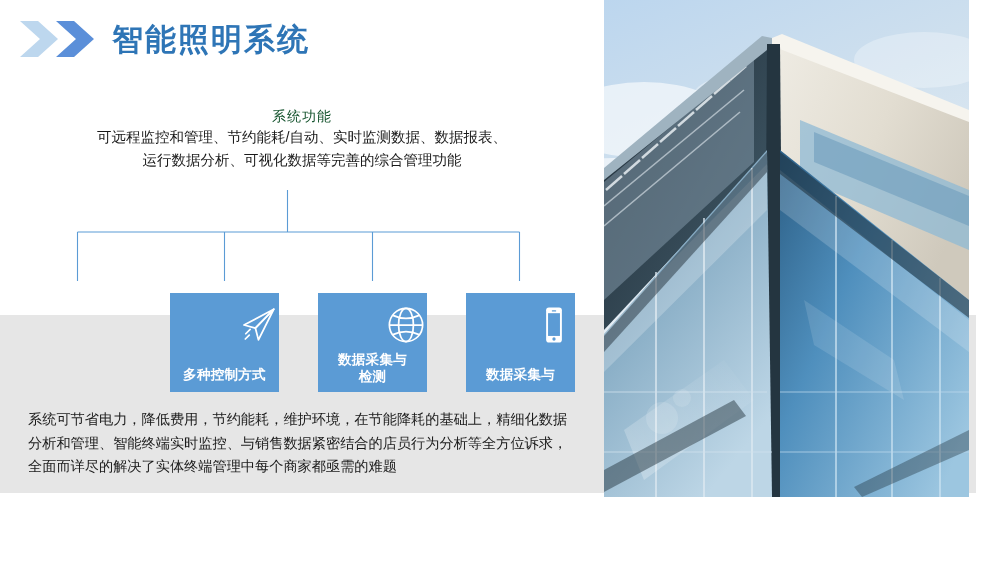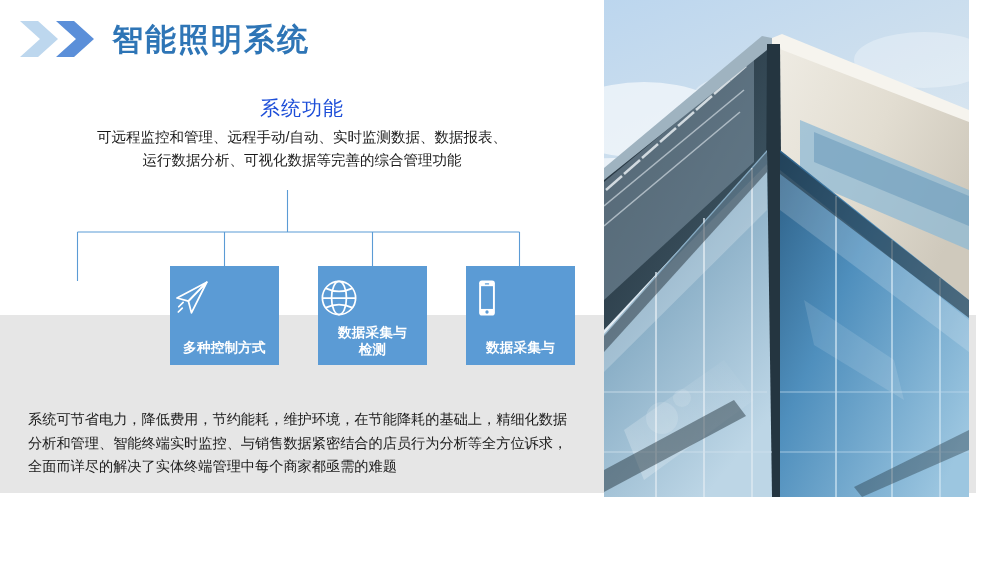--- a/index.html
+++ b/index.html
@@ -66,25 +66,25 @@
     top: 315px;
     width: 21px;
     height: 178px;
     background: #e6e6e6;
   }
 
   
   #func-heading {
     position: absolute;
     left: 0;
-    top: 95px;
+    top: 108px;
     width: 604px;
     text-align: center;
-    font-size: 20px;
-    color: #1d4ed8;
+    font-size: 14px;
+    color: #14532d;
     letter-spacing: 1px;
   }
   #func-desc {
     position: absolute;
     left: 92px;
     top: 126px;
     width: 420px;
     text-align: center;
     font-size: 14.5px;
     line-height: 23px;
@@ -97,27 +97,27 @@
     left: 0;
     top: 190px;
     width: 604px;
     height: 95px;
     pointer-events: none;
   }
 
   
   .card {
     position: absolute;
-    top: 266px;
+    top: 293px;
     width: 109px;
     height: 99px;
     background: #5b9bd5;
     display: flex;
     flex-direction: column;
-    align-items: flex-start;
+    align-items: flex-end;
     justify-content: flex-start;
   }
   .card-icon {
     margin-top: 11px;
     height: 42px;
     display: flex;
     align-items: center;
     justify-content: center;
   }
   .card-label {
@@ -174,21 +174,21 @@
       </svg>
       <svg class="chev" width="44" height="40" viewBox="0 0 44 40" style="margin-left:-8px;">
         <polygon points="2,2 22,20 2,38 20,38 40,20 20,2" fill="#5b8fd9"></polygon>
       </svg>
     </span>
     <span id="title-text">智能照明系统</span>
   </div>
 
   <div id="func-heading">系统功能</div>
 
-  <div id="func-desc">可远程监控和管理、远程手动/自动、实时监测数据、数据报表、运行数据分析、可视化数据等完善的综合管理功能</div>
+  <div id="func-desc">可远程监控和管理、节约能耗/自动、实时监测数据、数据报表、运行数据分析、可视化数据等完善的综合管理功能</div>
 
   <svg id="connector" viewBox="0 0 604 95">
     <g stroke="#5b9bd5" stroke-width="1.1" fill="none">
 
       <line x1="287.5" y1="0" x2="287.5" y2="42"></line>
 
       <line x1="77.5" y1="42" x2="519.5" y2="42"></line>
 
       <line x1="77.5" y1="42" x2="77.5" y2="91"></line>
       <line x1="224.5" y1="42" x2="224.5" y2="91"></line>

